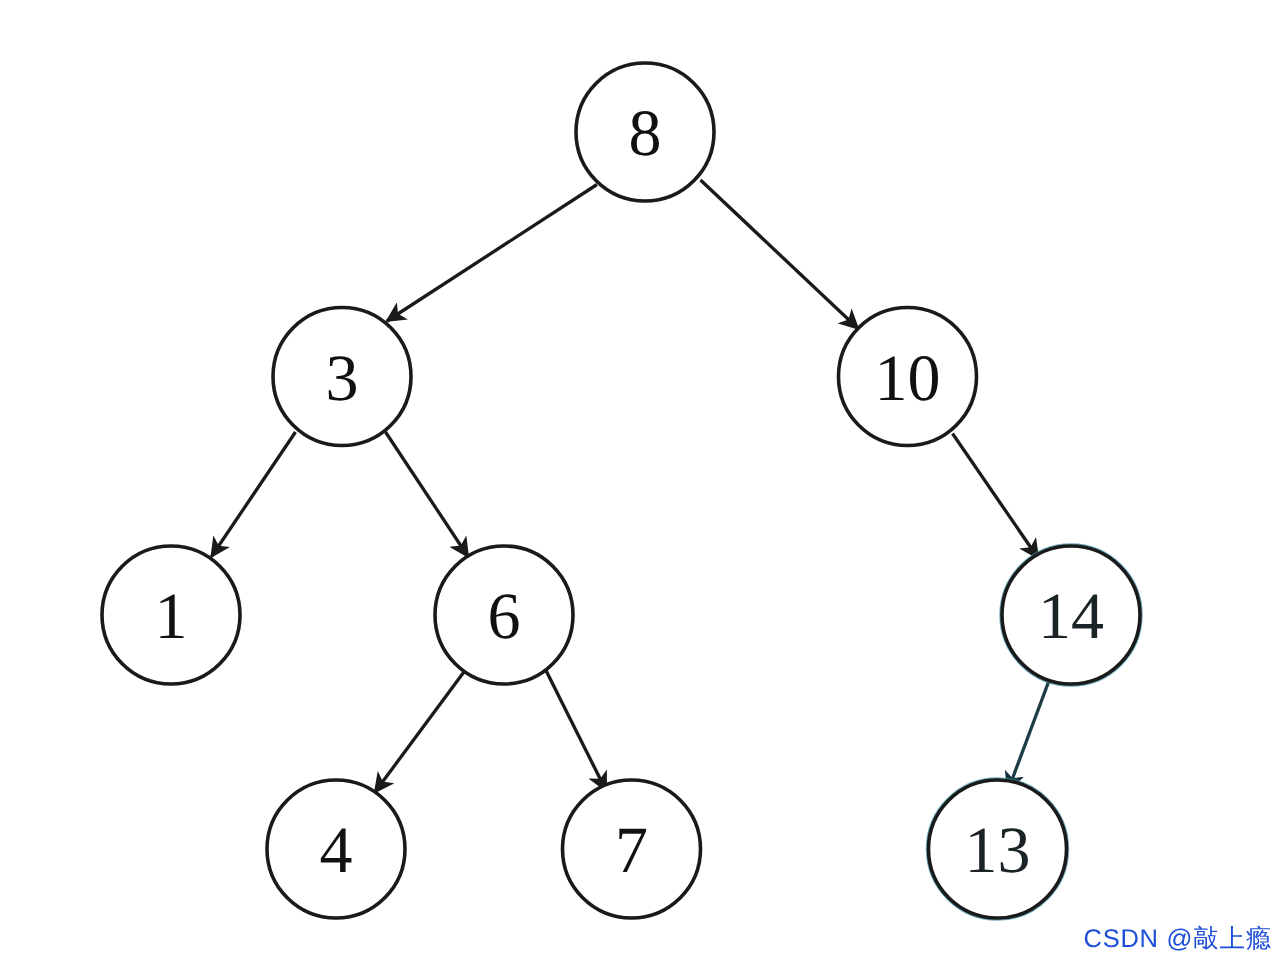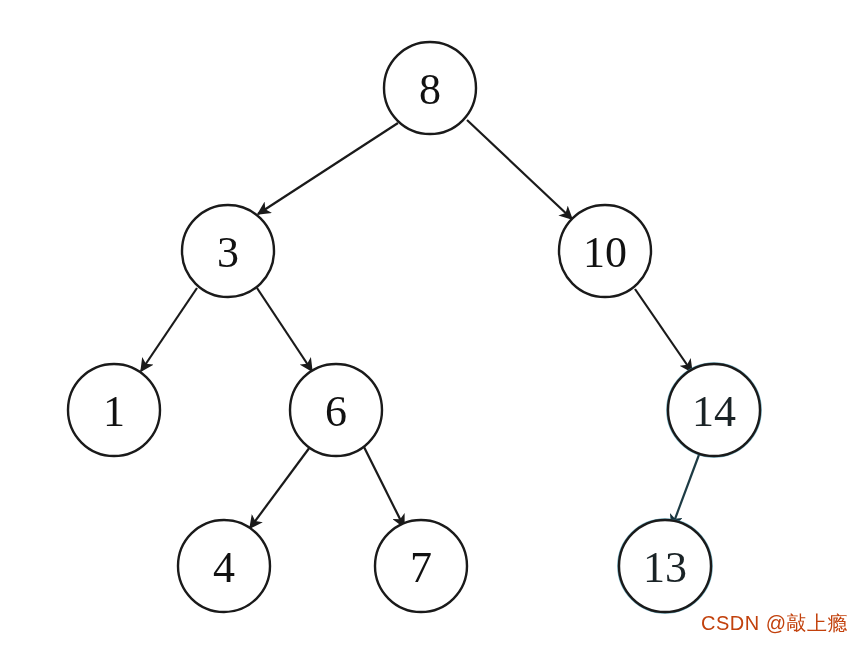--- a/index.html
+++ b/index.html
@@ -37,22 +37,22 @@
     user-select: none;
   }
   text.node-label.tinted {
     fill: #1a2326;
   }
   .watermark-text {
     position: absolute;
     right: 8px;
     bottom: 12px;
     font-family: "Liberation Sans", "DejaVu Sans", sans-serif;
-    font-size: 20px;
-    color: #c2410c;
+    font-size: 17px;
+    color: #1d4ed8;
     letter-spacing: 0.5px;
     white-space: nowrap;
     user-select: none;
   }
 </style>
 </head>
 <body>
 
 <div id="diagram-root">
   <svg class="tree-canvas" viewBox="0 0 856 649" xmlns="http://www.w3.org/2000/svg">

